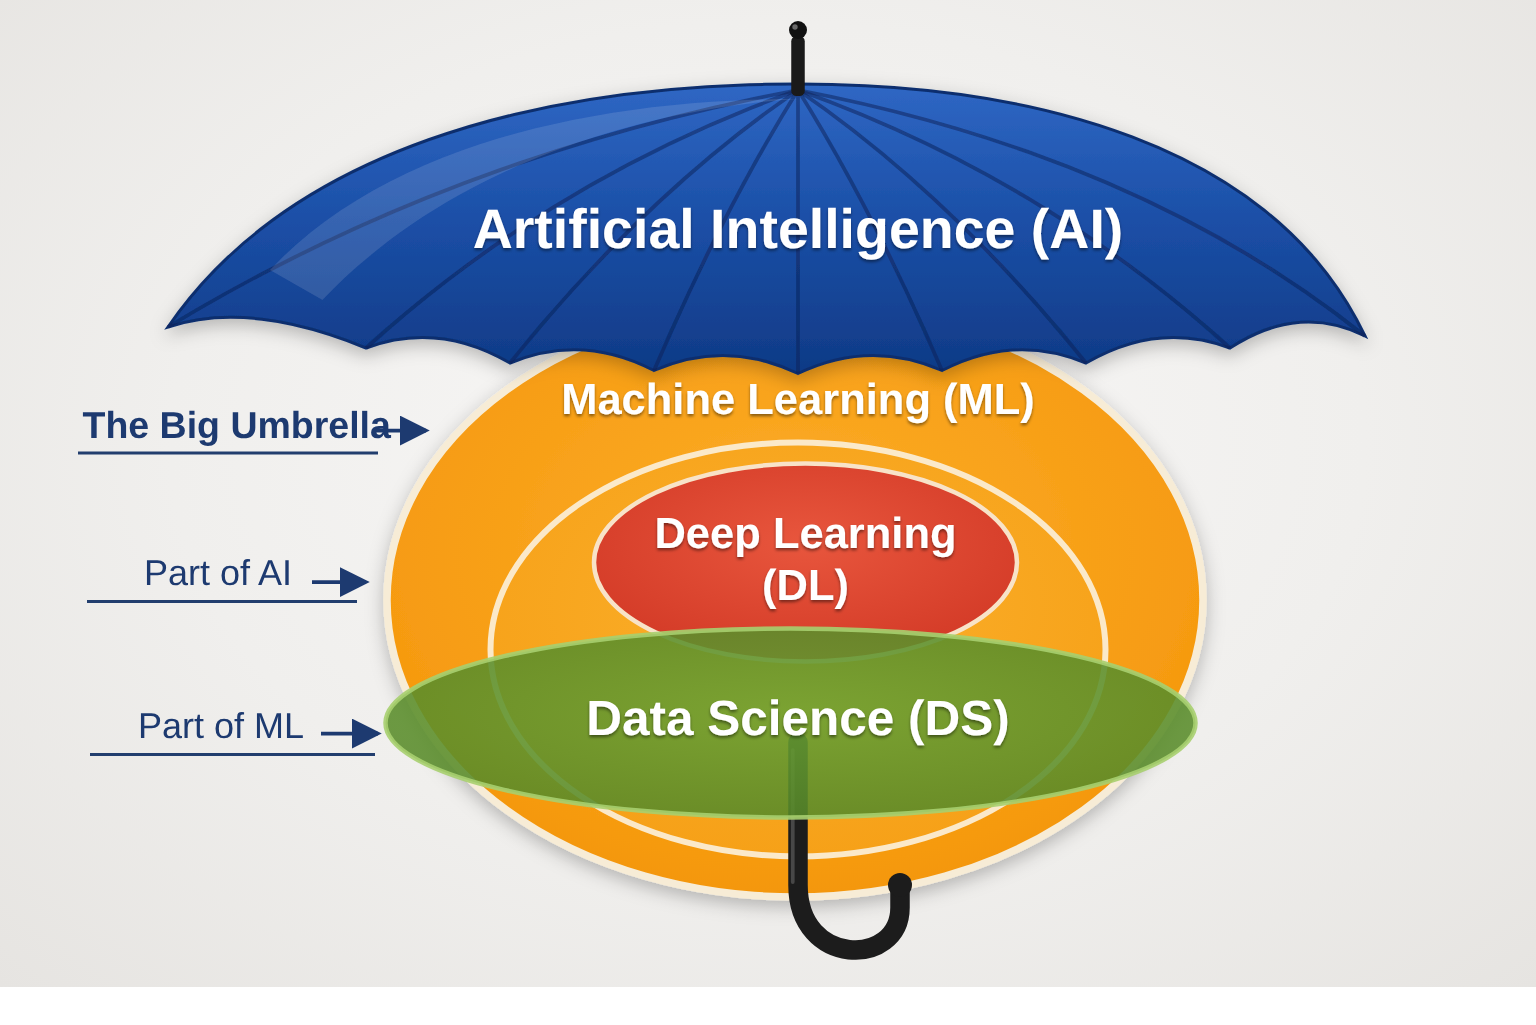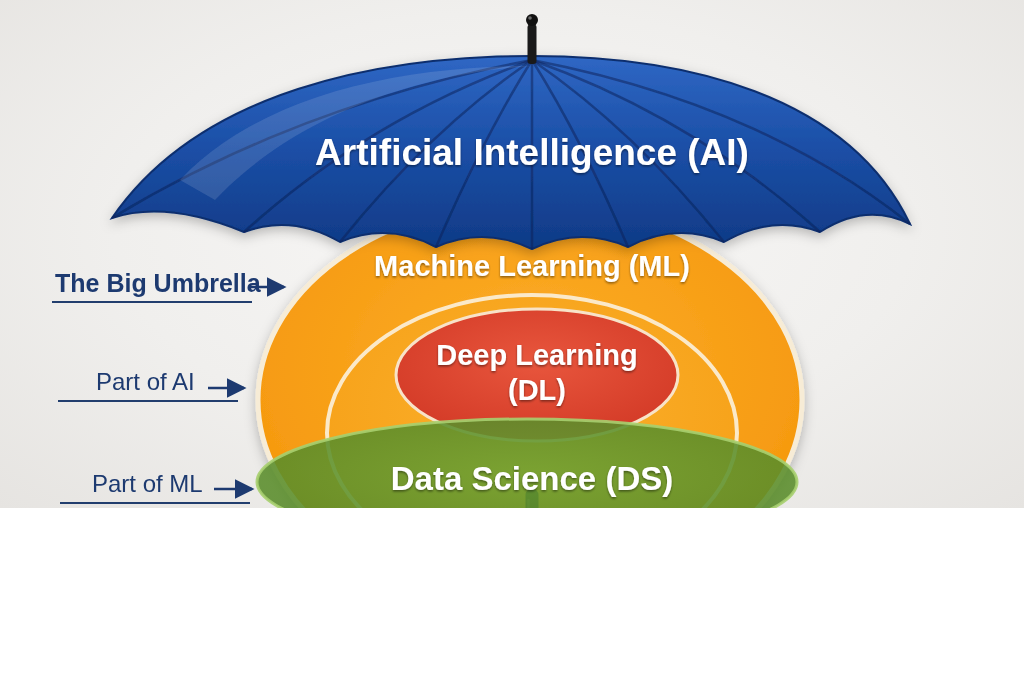--- a/index.html
+++ b/index.html
@@ -3,21 +3,21 @@
 <meta charset="utf-8">
 <style>
   html, body {
     margin: 0;
     padding: 0;
     font-family: "Liberation Sans", sans-serif;
   }
   .stage {
     position: relative;
     width: 1024px;
-    height: 508px;
+    height: 658px;
     overflow: hidden;
     background: radial-gradient(ellipse at 50% 45%, #f8f7f6 0%, #f0efed 55%, #e6e4e1 100%);
   }
   .stage svg {
     position: absolute;
     inset: 0;
     display: block;
   }
   text {
     font-family: "Liberation Sans", sans-serif;

